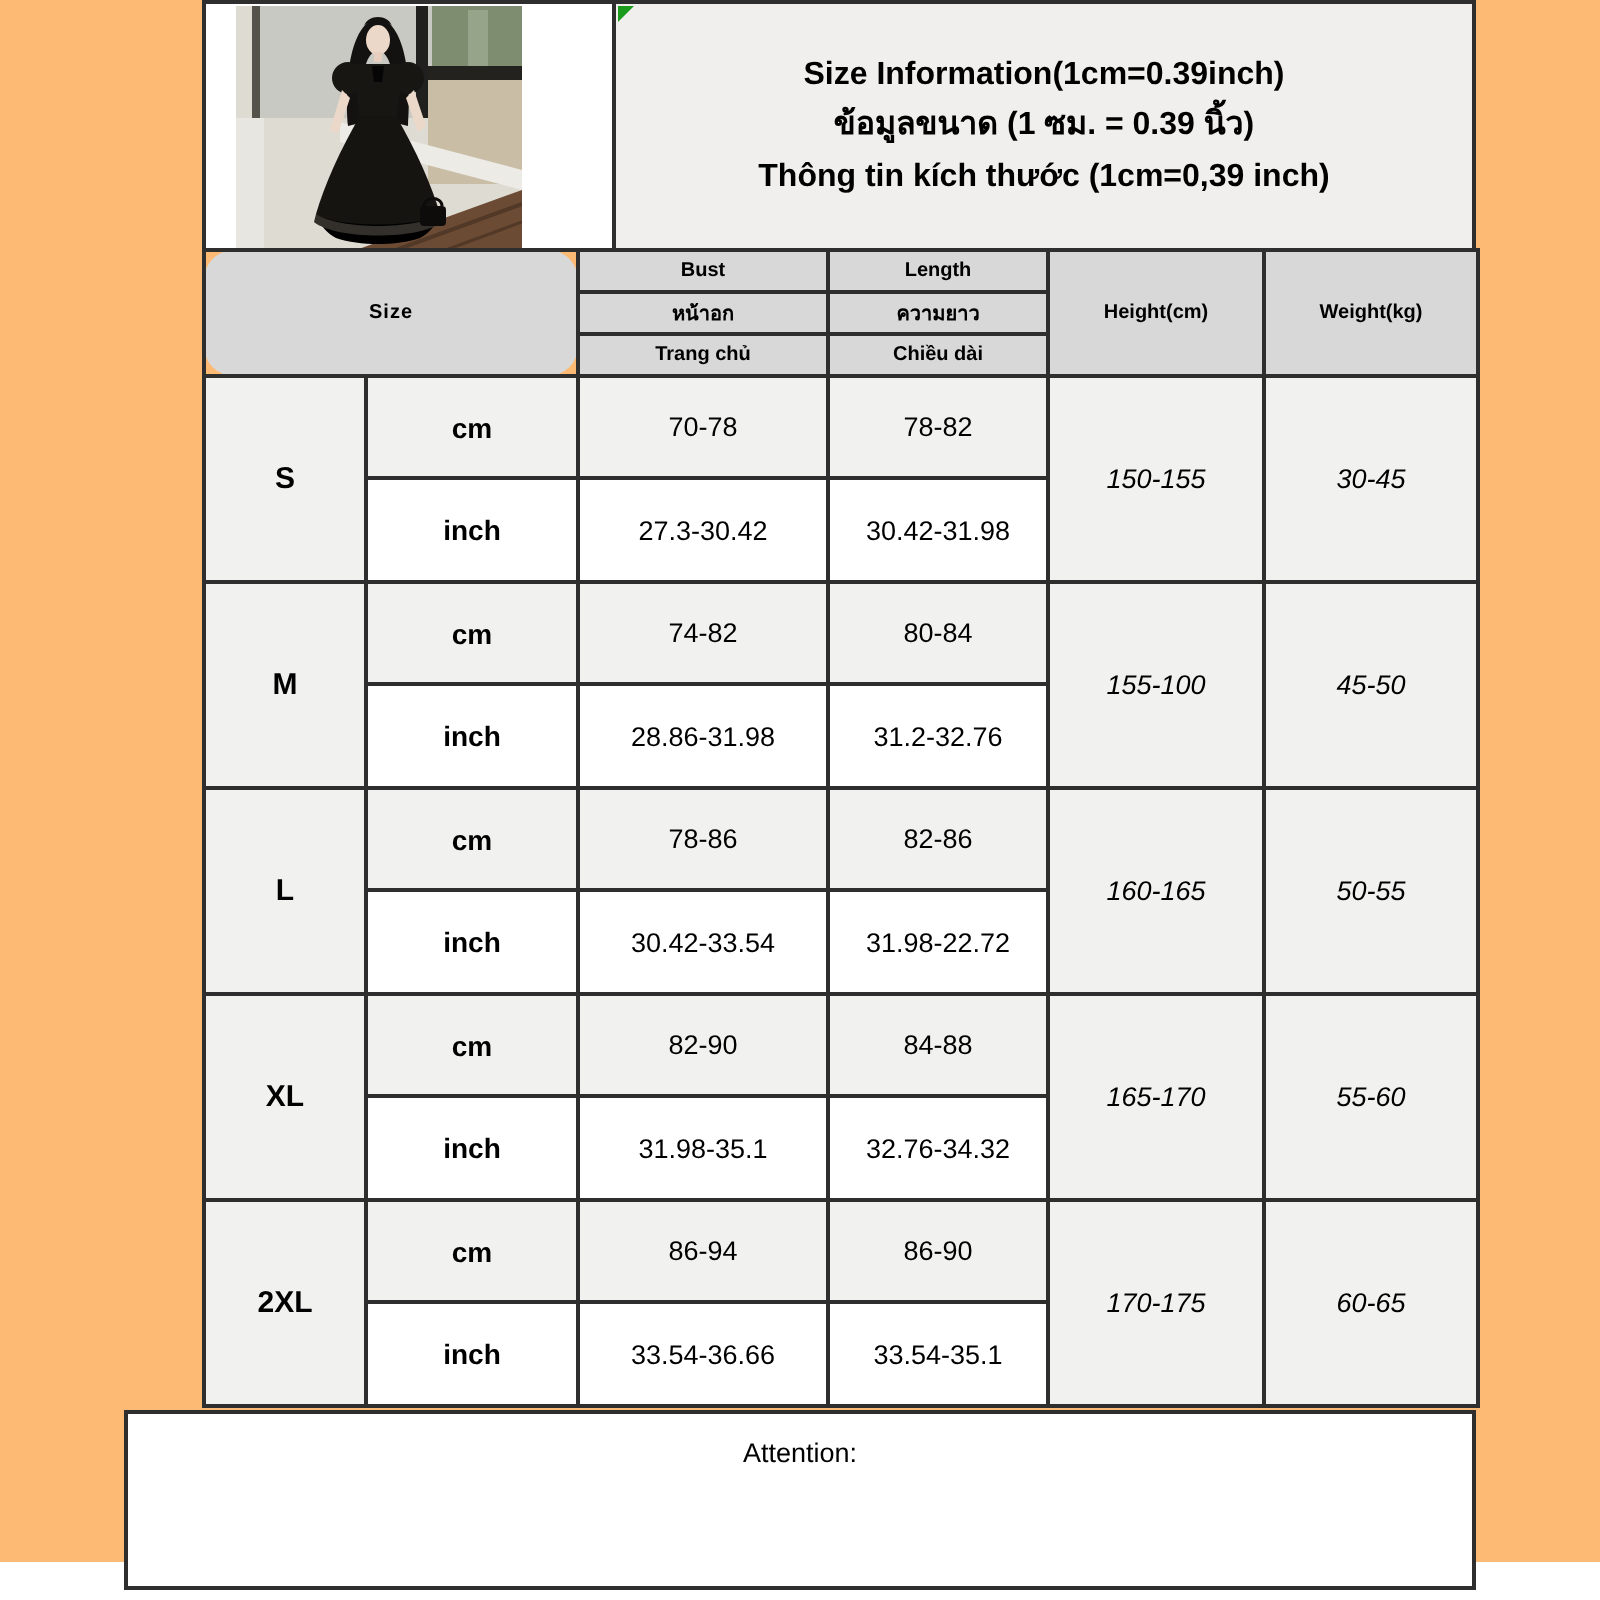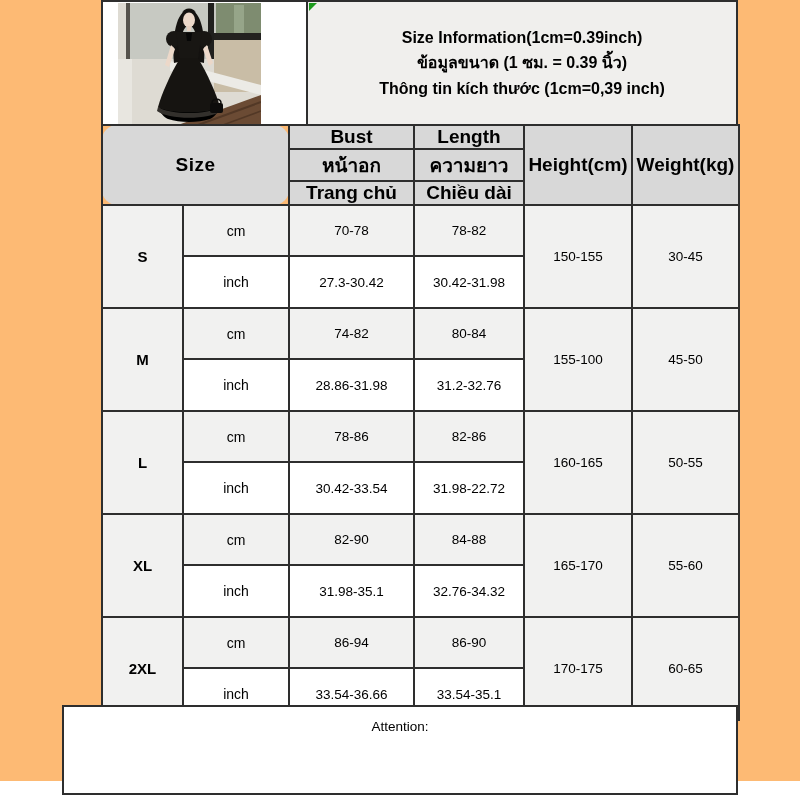--- a/index.html
+++ b/index.html
@@ -53,25 +53,25 @@
   }
   table.size-table td {
     border: 2px solid #2e2e2e;
     text-align: center;
     vertical-align: middle;
     overflow: hidden;
   }
   .hdr { background: #d8d8d8; font-weight: 700; }
   .size-big { font-size: 30px; font-weight: 700; letter-spacing: 0.5px; border-radius: 15px; }
   .size-letter { background: #d8d8d8; font-weight: 700; font-size: 15px; }
-  .unit { font-weight: 400; font-size: 14px; }
+  .unit { font-weight: 700; font-size: 14px; }
   .row-cm td { background: #f1f1f0; height: 51px; }
   .row-inch td { background: #ffffff; height: 52px; }
-  td.merged-hw { background: #f1f1f0; font-weight: 400; }
-  .subhdr-row td { height: 21px; font-size: 19px; }
+  td.merged-hw { background: #f1f1f0; font-weight: 400; font-style: italic; }
+  .subhdr-row td { height: 21px; font-size: 10px; }
   .hw-hdr { font-size: 14.5px; }
   .val { font-weight: 400; }
 
   
   .footer-block {
     position: absolute; left: 62px; top: 705px;
     width: 676px; height: 90px;
     border: 2px solid #2e2e2e;
     background: #ffffff;
     text-align: center;

